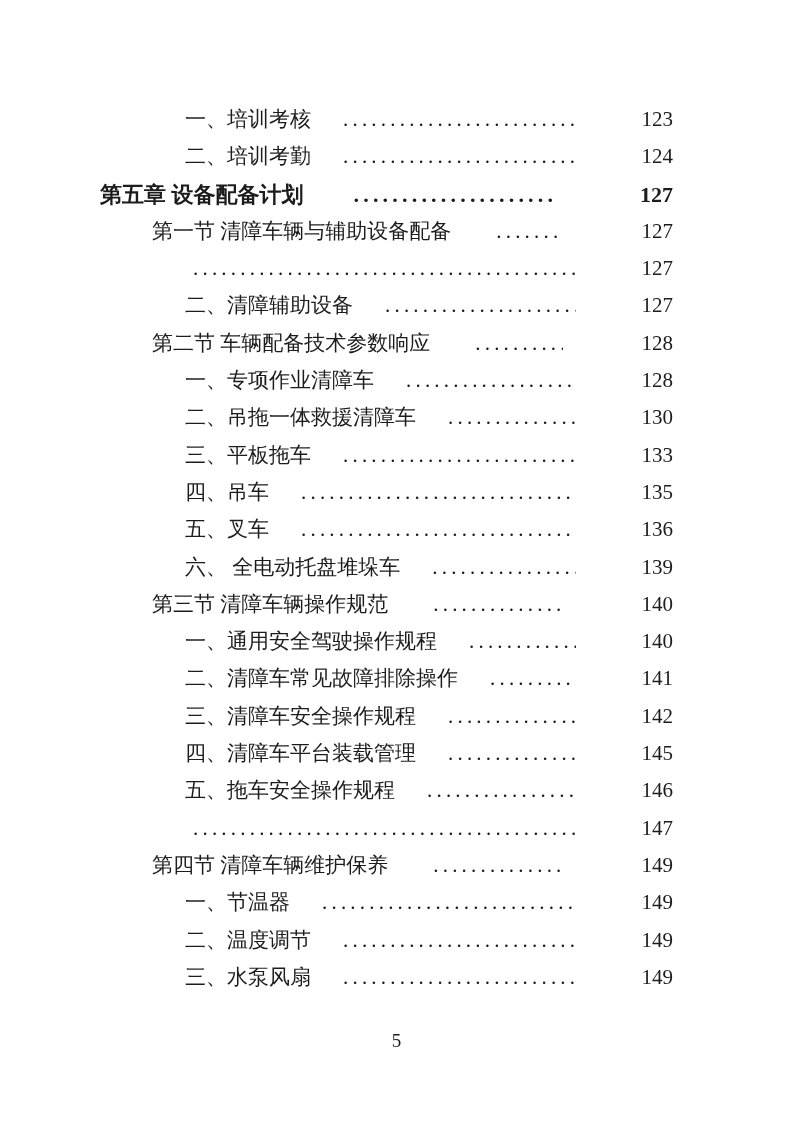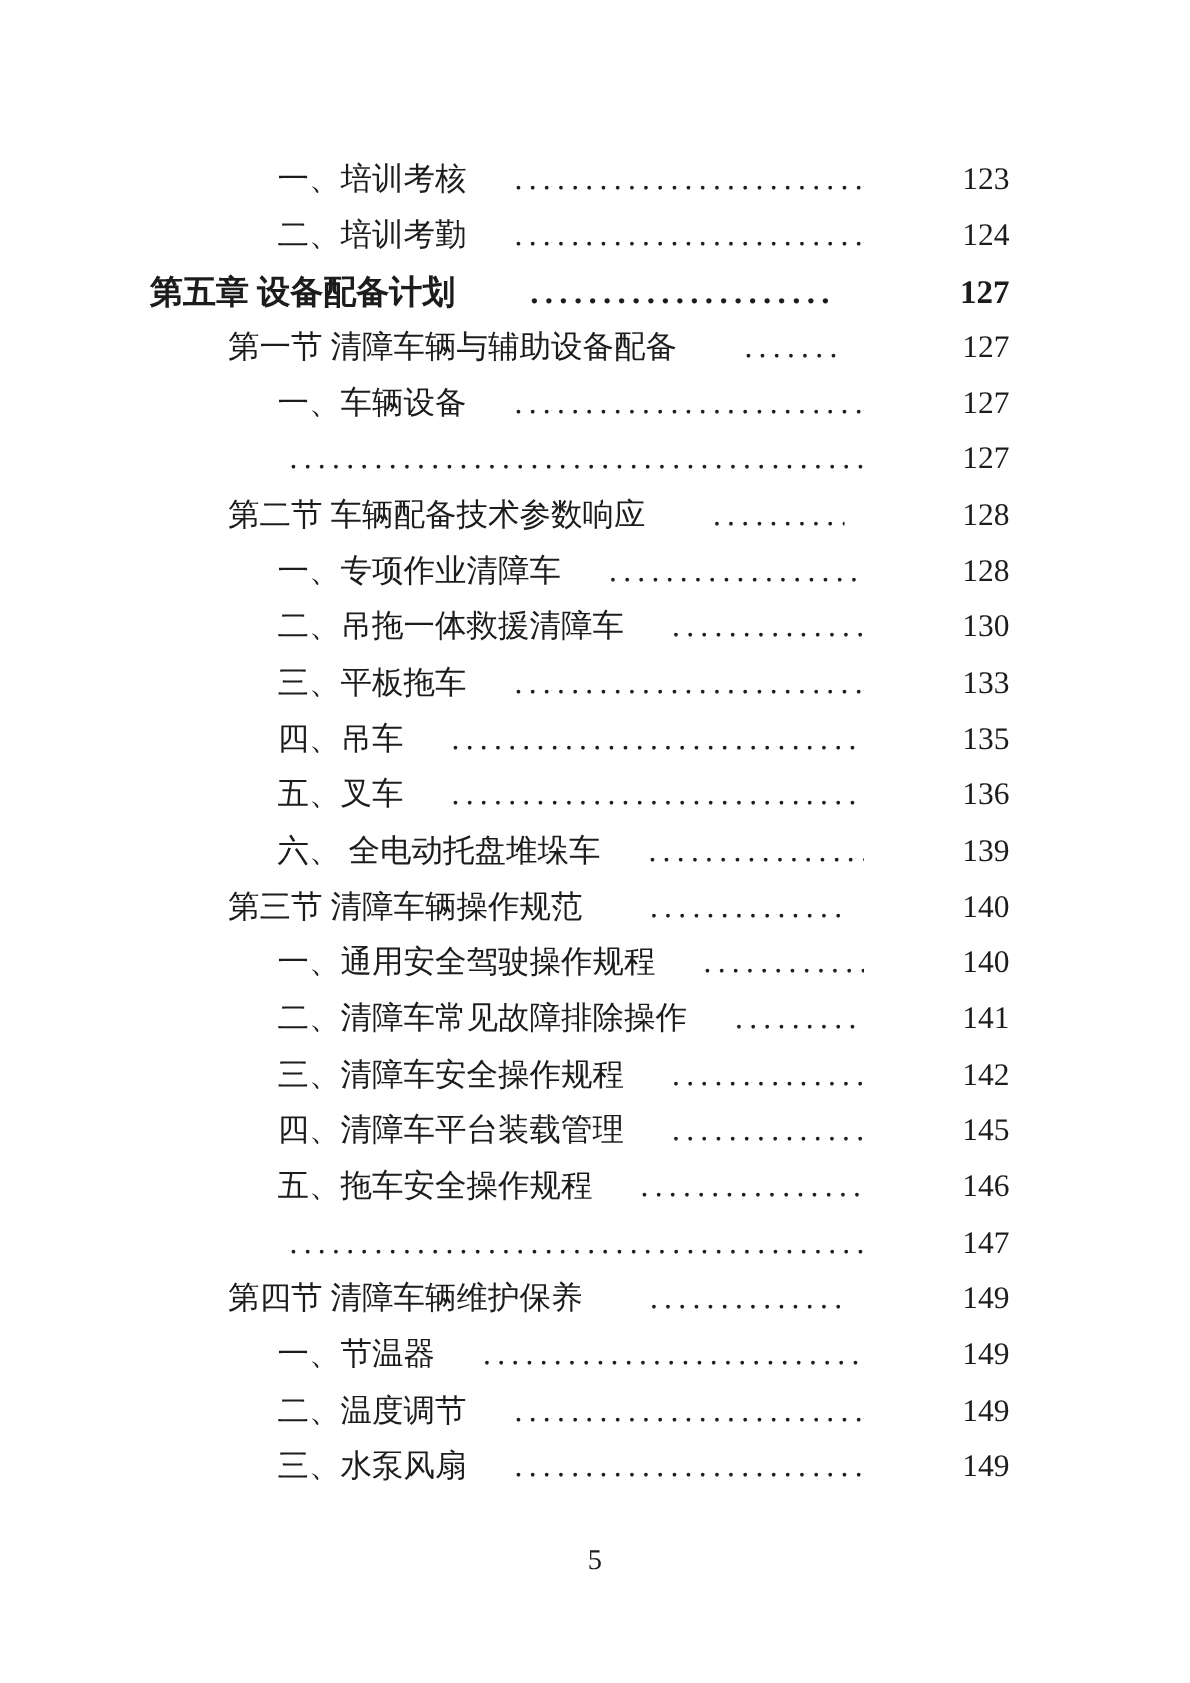--- a/index.html
+++ b/index.html
@@ -92,25 +92,25 @@
       <span class="label">第五章 设备配备计划</span>
       <span class="leader">................................................................................</span>
       <span class="pagenum">127</span>
     </div>
       <div class="row level-section">
       <span class="label">第一节 清障车辆与辅助设备配备</span>
       <span class="leader">................................................................................</span>
       <span class="pagenum">127</span>
     </div>
       <div class="row level-item">
-      <span class="label">一、车辆设备</span>
-      <span class="leader">................................................................................</span>
-      <span class="pagenum">127</span>
-    </div>
-      <div class="row level-item">
+      <span class="leader">................................................................................</span>
+      <span class="pagenum">127</span>
+    </div>
+      <div class="row level-item">
+      <span class="label">二、清障辅助设备</span>
       <span class="leader">................................................................................</span>
       <span class="pagenum">127</span>
     </div>
       <div class="row level-section">
       <span class="label">第二节 车辆配备技术参数响应</span>
       <span class="leader">................................................................................</span>
       <span class="pagenum">128</span>
     </div>
       <div class="row level-item">
       <span class="label">一、专项作业清障车</span>

